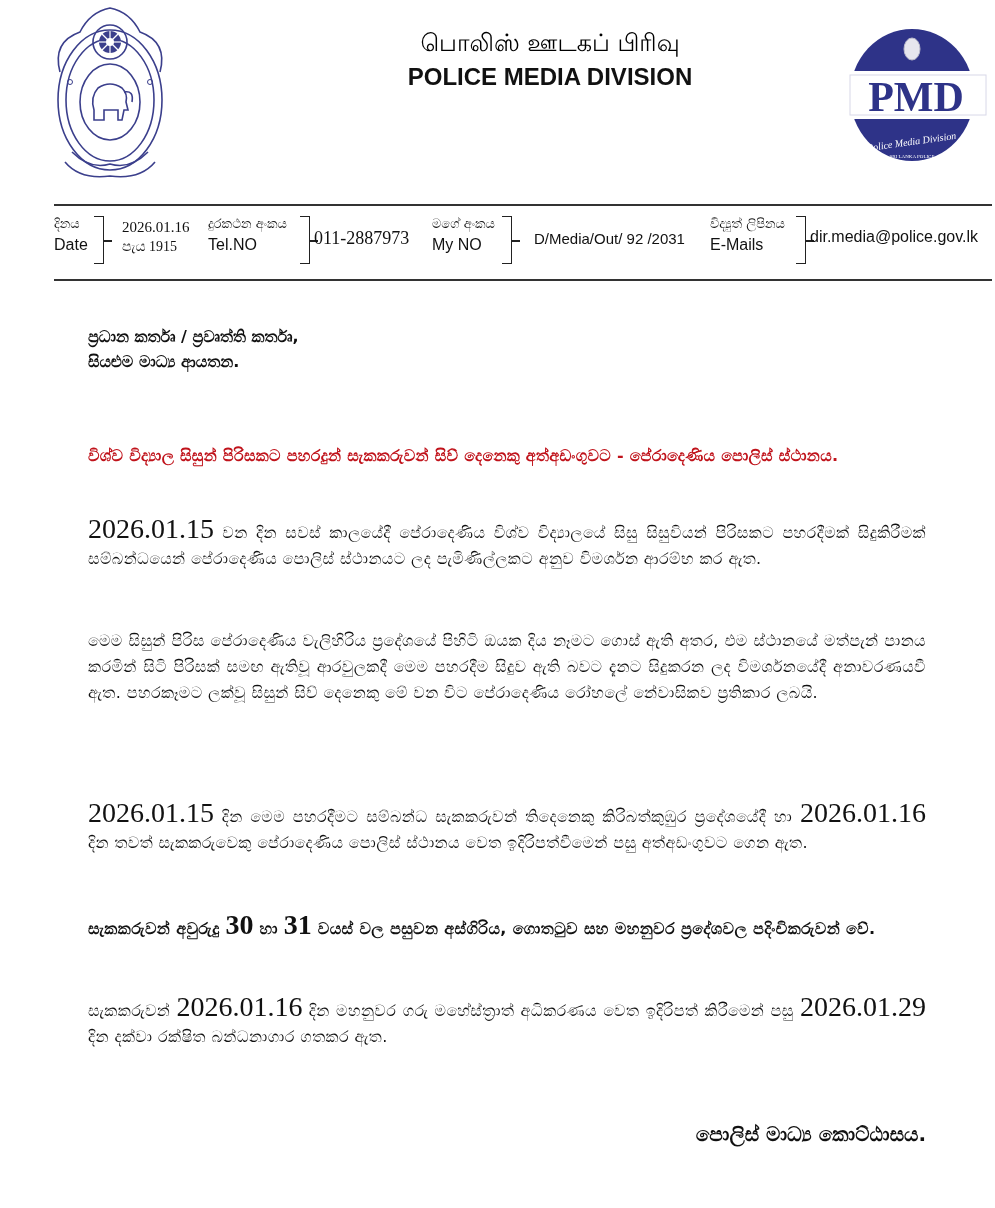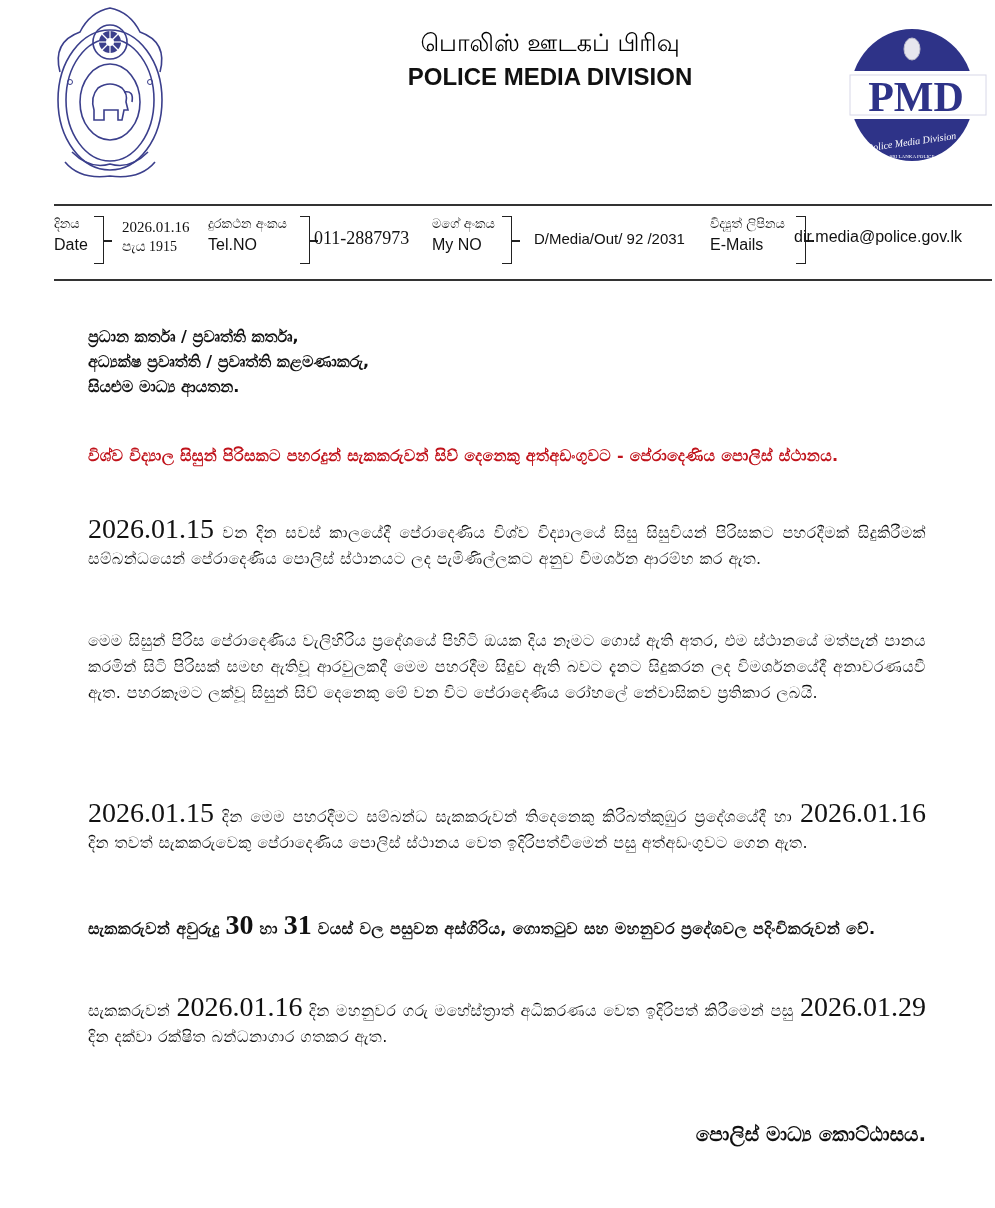--- a/index.html
+++ b/index.html
@@ -115,29 +115,28 @@
   <div class="bracket" style="left:448px;"></div>
   <div class="cell" style="left:480px; top:16px;">
     <div class="sans-val">D/Media/Out/ 92 /2031</div>
   </div>
 
   <div class="cell" style="left:656px;">
     <div class="lbl">විද්‍යුත් ලිපිනය</div>
     <div class="lbl-en">E-Mails</div>
   </div>
   <div class="bracket" style="left:742px;"></div>
-  <div class="cell" style="left:740px; top:14px;">
+  <div class="cell" style="left:756px; top:14px;">
     <div class="sans-val" style="font-size:16px;">dir.media@police.gov.lk</div>
   </div>
 </div>
 <div class="rule bottom"></div>
 
 <div class="content recipients">
   <div>ප්‍රධාන කර්තෘ / ප්‍රවෘත්ති කර්තෘ,</div>
-  <div>අධ්‍යක්ෂ ප්‍රවෘත්ති / ප්‍රවෘත්ති කළමණාකරු,</div>
   <div>සියළුම මාධ්‍ය ආයතන.</div>
 </div>
 
 <div class="content subject">විශ්ව විද්‍යාල සිසුන් පිරිසකට පහරදුන් සැකකරුවන් සිව් දෙනෙකු අත්අඩංගුවට - පේරාදෙණිය පොලිස් ස්ථානය.</div>
 
 <div class="content para p1">
   <span class="num">2026.01.15</span><span> වන දින සවස් කාලයේදී පේරාදෙණිය විශ්ව විද්‍යාලයේ සිසු සිසුවියන් පිරිසකට පහරදීමක් සිදුකිරීමක් සම්බන්ධයෙන් පේරාදෙණිය පොලිස් ස්ථානයට ලද පැමිණිල්ලකට අනුව විමර්ශන ආරම්භ කර ඇත.</span>
 </div>
 
 <div class="content para p2">මෙම සිසුන් පිරිස පේරාදෙණිය වැලිහිරිය ප්‍රදේශයේ පිහිටි ඔයක දිය නෑමට ගොස් ඇති අතර, එම ස්ථානයේ මත්පැන් පානය කරමින් සිටි පිරිසක් සමඟ ඇතිවූ ආරවුලකදී මෙම පහරදීම සිදුව ඇති බවට දැනට සිදුකරන ලද විමර්ශනයේදී අනාවරණයවී ඇත. පහරකෑමට ලක්වූ සිසුන් සිව් දෙනෙකු මේ වන විට පේරාදෙණිය රෝහලේ නේවාසිකව ප්‍රතිකාර ලබයි.</div>

